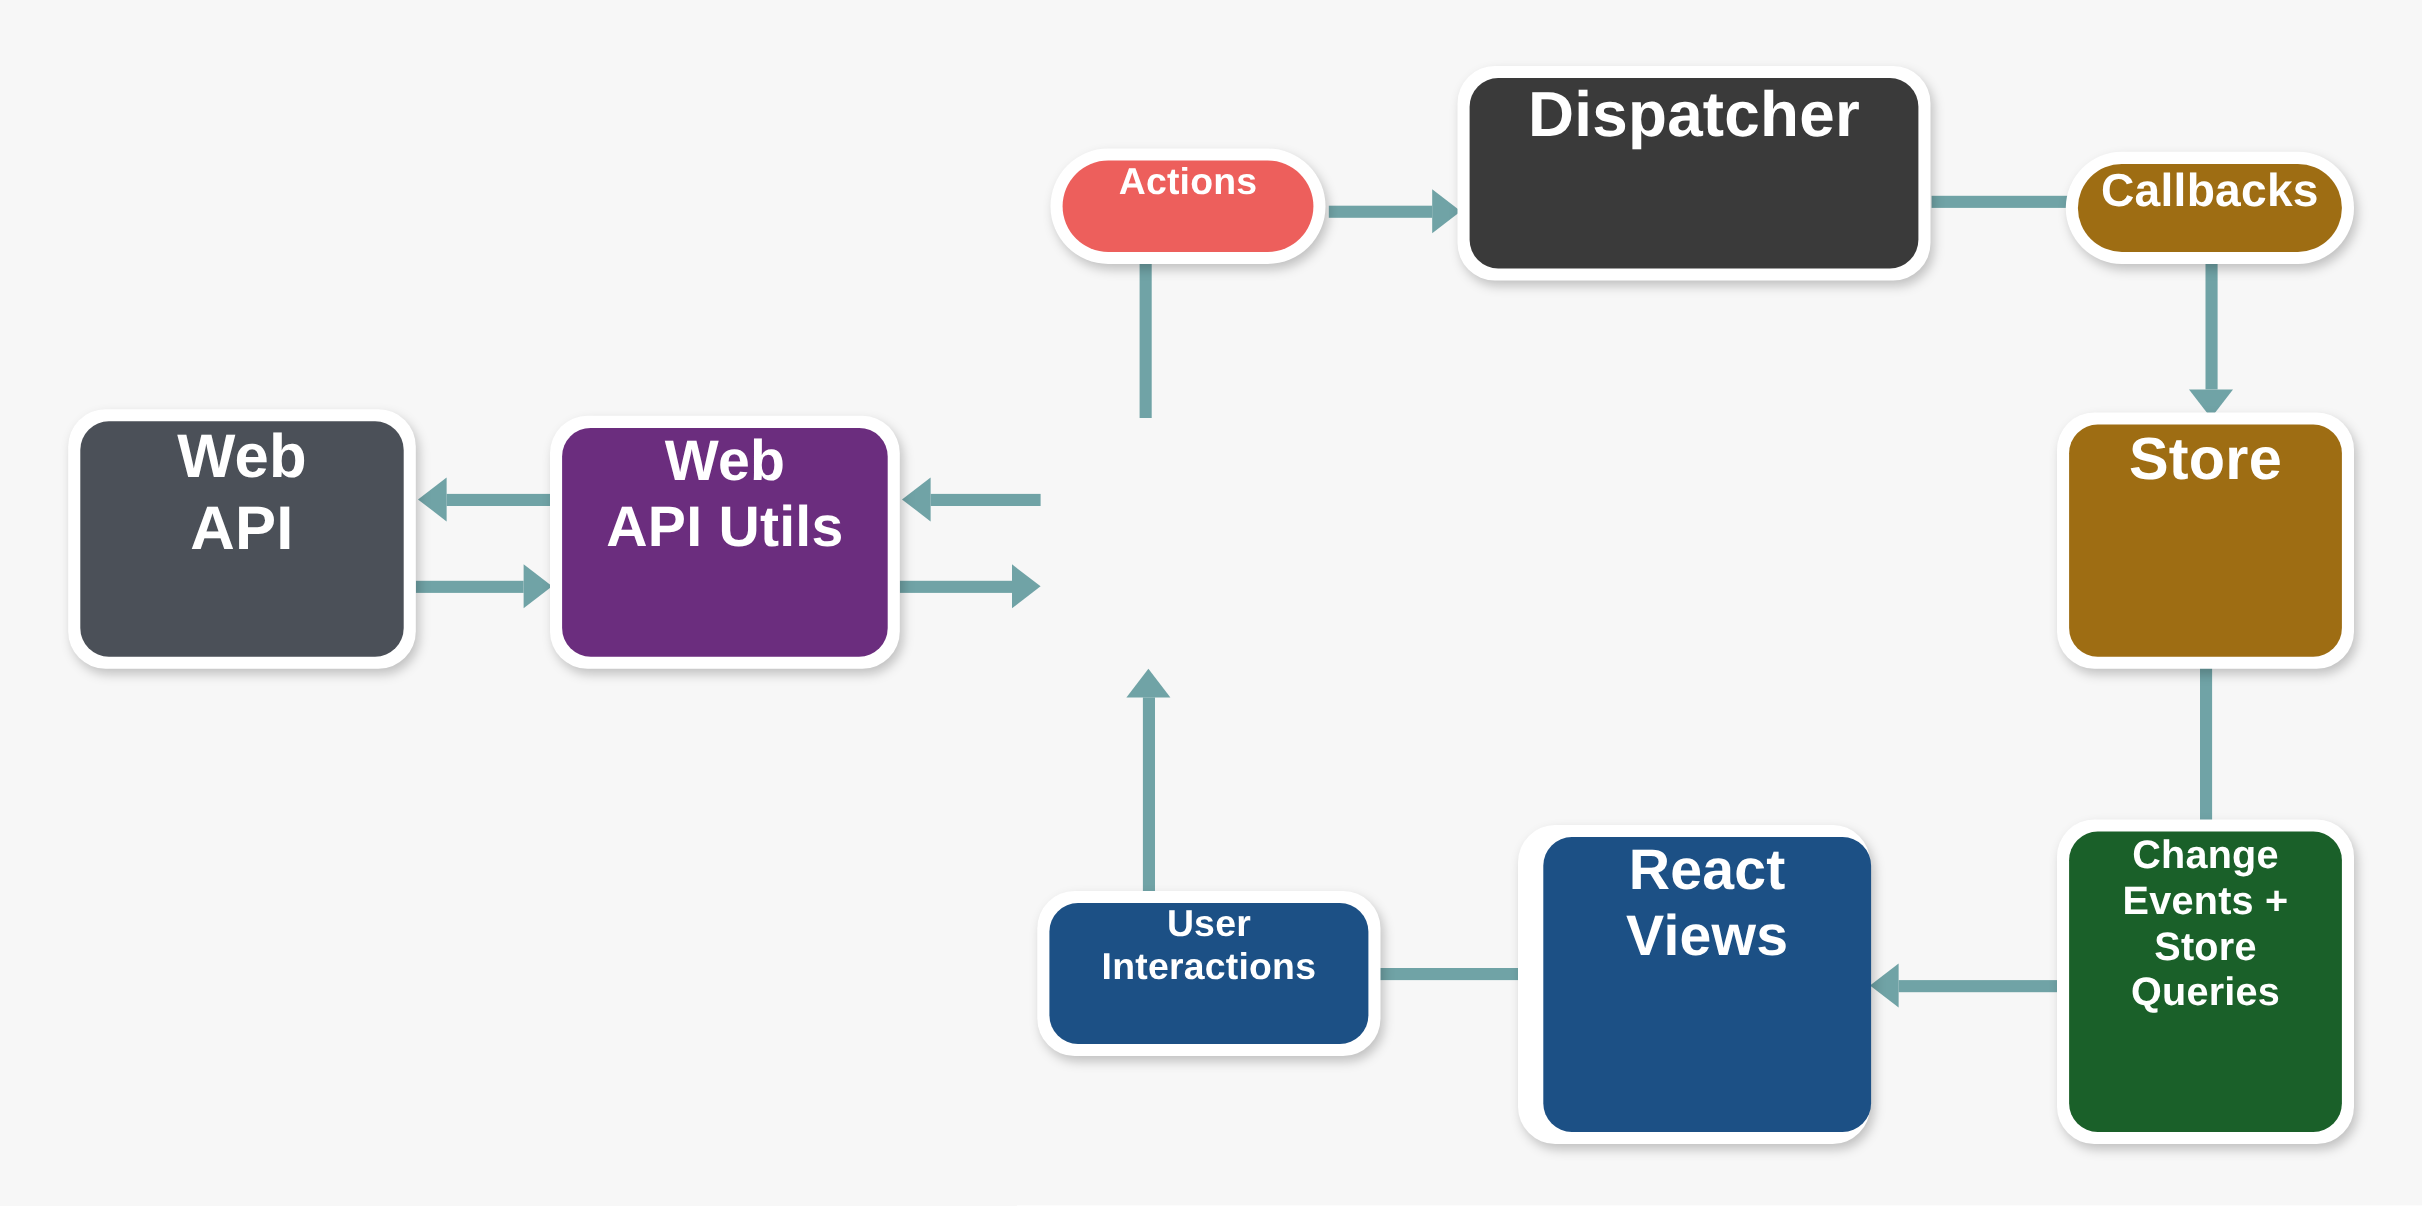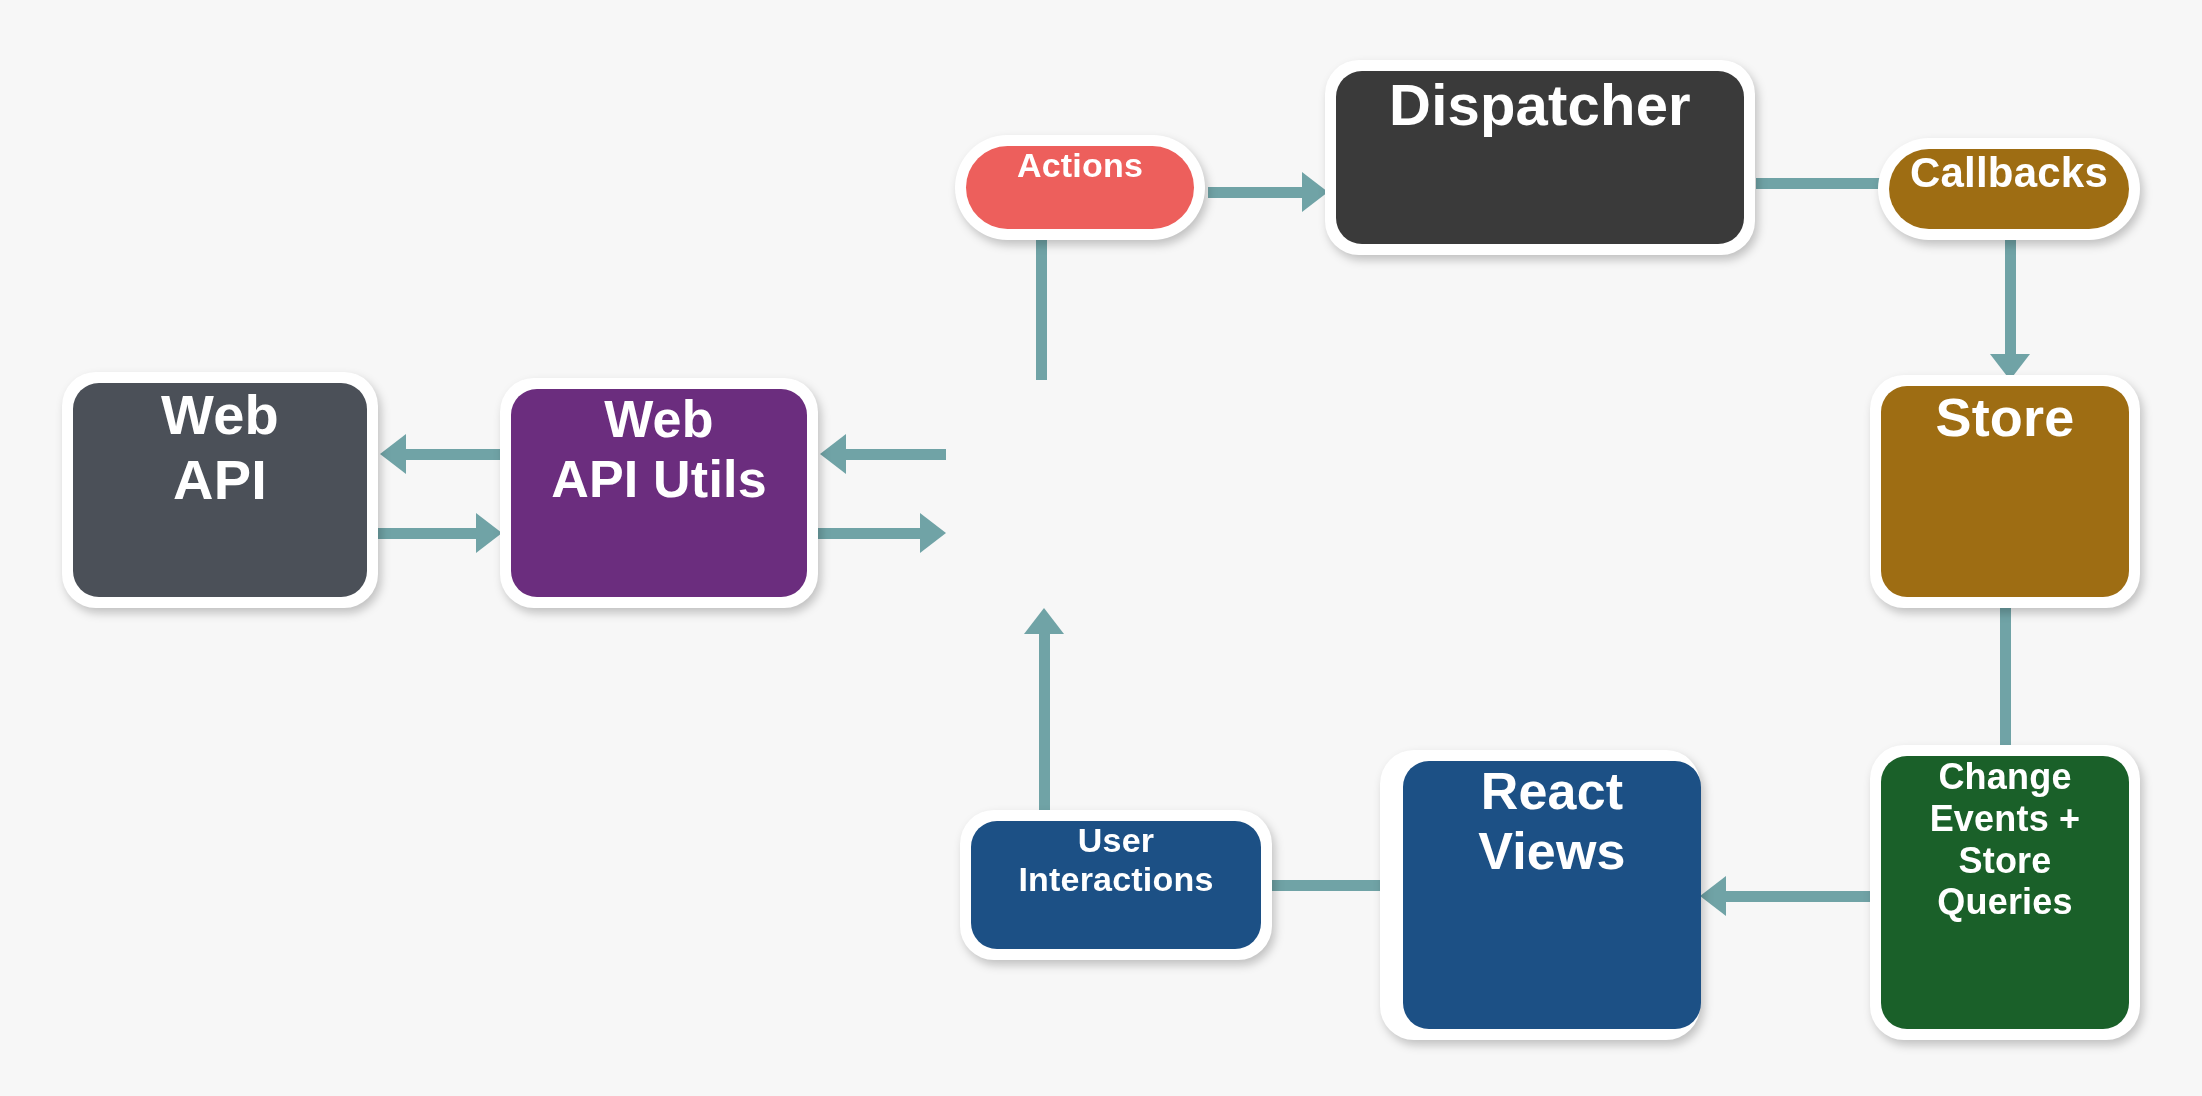--- a/index.html
+++ b/index.html
@@ -143,17 +143,17 @@
     <div class="node" style="left: 1870px; top: 745px; width: 270px; height: 295px; background: rgb(255, 255, 255);">
       <div class="fill" style="background: rgb(26, 96, 41); color: rgb(255, 255, 255); font-size: 36px;"><span>Change
 Events +
 Store
 Queries</span></div>
     </div>
     <div class="node" style="left: 1380px; top: 750px; width: 320px; height: 290px; background: rgb(255, 255, 255);">
       <div class="fill" style="background: rgb(28, 80, 133); color: rgb(255, 255, 255); font-size: 52px; margin-left: 12px;"><span>React
 Views</span></div>
     </div>
-    <div class="node" style="left: 943px; top: 810px; width: 312px; height: 150px; background: rgb(255, 255, 255); margin-left: 17px;">
+    <div class="node" style="left: 943px; top: 810px; width: 312px; height: 150px; background: rgb(255, 255, 255);">
       <div class="fill" style="background: rgb(28, 80, 133); color: rgb(255, 255, 255); font-size: 34px;"><span>User
 Interactions</span></div>
     </div>
   </div>
 
 </body></html>

